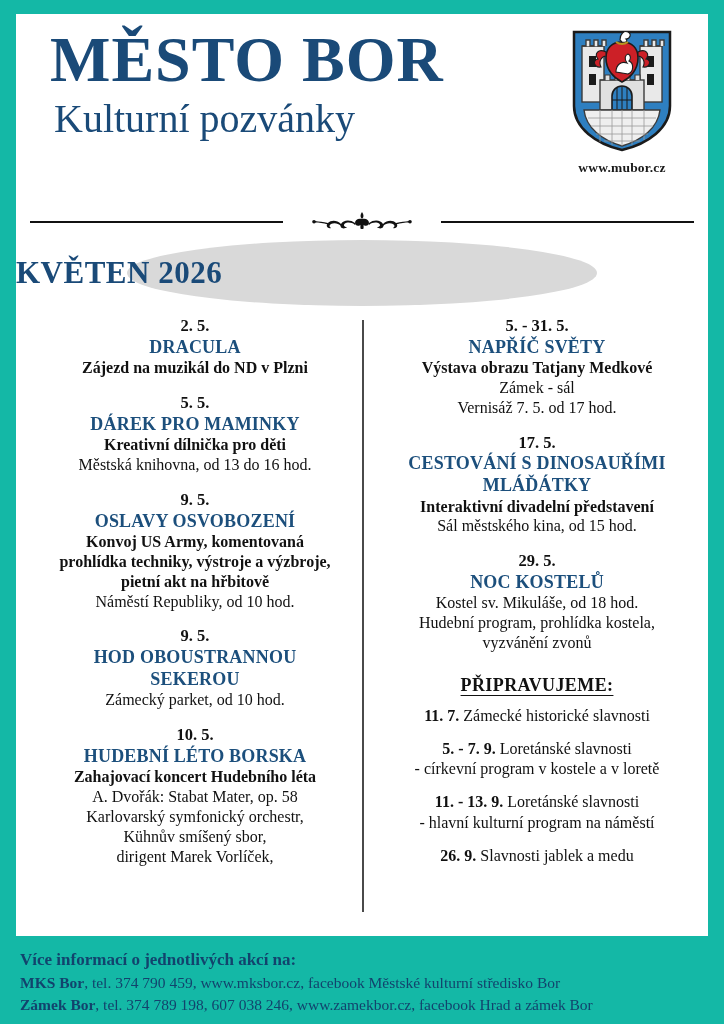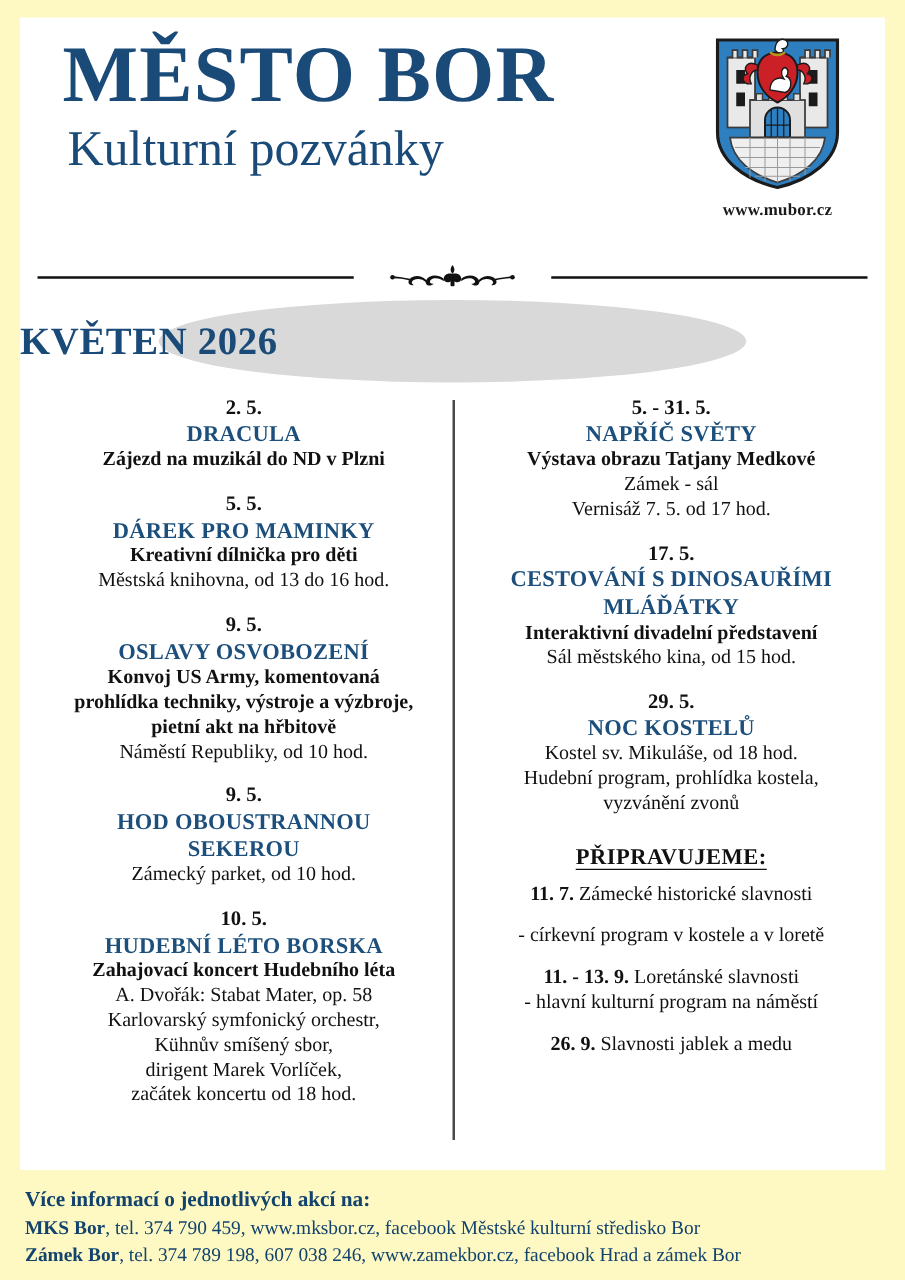--- a/index.html
+++ b/index.html
@@ -9,21 +9,21 @@
     background: #ffffff;
   }
   body {
     font-family: "Liberation Serif", "DejaVu Serif", serif;
   }
 
   .poster {
     position: relative;
     width: 724px;
     height: 1024px;
-    background: #fef9c3;
+    background: #14b8a6;
     box-sizing: border-box;
     overflow: hidden;
   }
 
   
   .sheet {
     position: absolute;
     left: 16px;
     top: 14px;
     width: 692px;
@@ -336,21 +336,20 @@
         </div>
 
         <div class="event">
           <div class="ev-date">10. 5.</div>
           <div class="ev-title">HUDEBNÍ LÉTO BORSKA</div>
           <div class="ev-desc">Zahajovací koncert Hudebního léta</div>
           <div class="ev-venue">A. Dvořák: Stabat Mater, op. 58</div>
           <div class="ev-venue">Karlovarský symfonický orchestr,</div>
           <div class="ev-venue">Kühnův smíšený sbor,</div>
           <div class="ev-venue">dirigent Marek Vorlíček,</div>
-          <div class="ev-venue">začátek koncertu od 18 hod.</div>
         </div>
       </div>
 
       <div class="col col-right">
 
         <div class="event">
           <div class="ev-date">5. - 31. 5.</div>
           <div class="ev-title">NAPŘÍČ SVĚTY</div>
           <div class="ev-desc">Výstava obrazu Tatjany Medkové</div>
           <div class="ev-venue">Zámek - sál</div>
@@ -376,20 +375,24 @@
           <div class="upcoming-head">PŘIPRAVUJEME:</div>
 
           <div class="up-item">
             <div>
               <b>11. 7.</b>
               <span>Zámecké historické slavnosti</span>
             </div>
           </div>
 
           <div class="up-item">
+            <div>
+              <b>5. - 7. 9.</b>
+              <span>Loretánské slavnosti</span>
+            </div>
             <div>- církevní program v kostele a v loretě</div>
           </div>
 
           <div class="up-item">
             <div>
               <b>11. - 13. 9.</b>
               <span>Loretánské slavnosti</span>
             </div>
             <div>- hlavní kulturní program na náměstí</div>
           </div>

